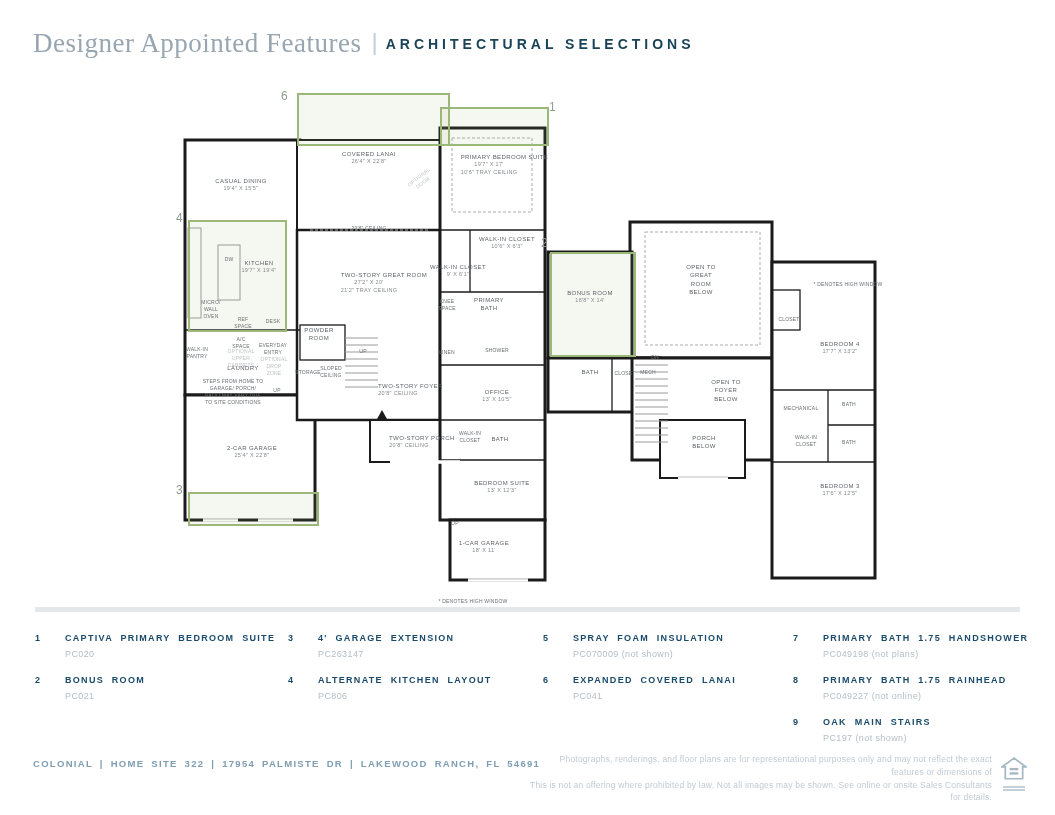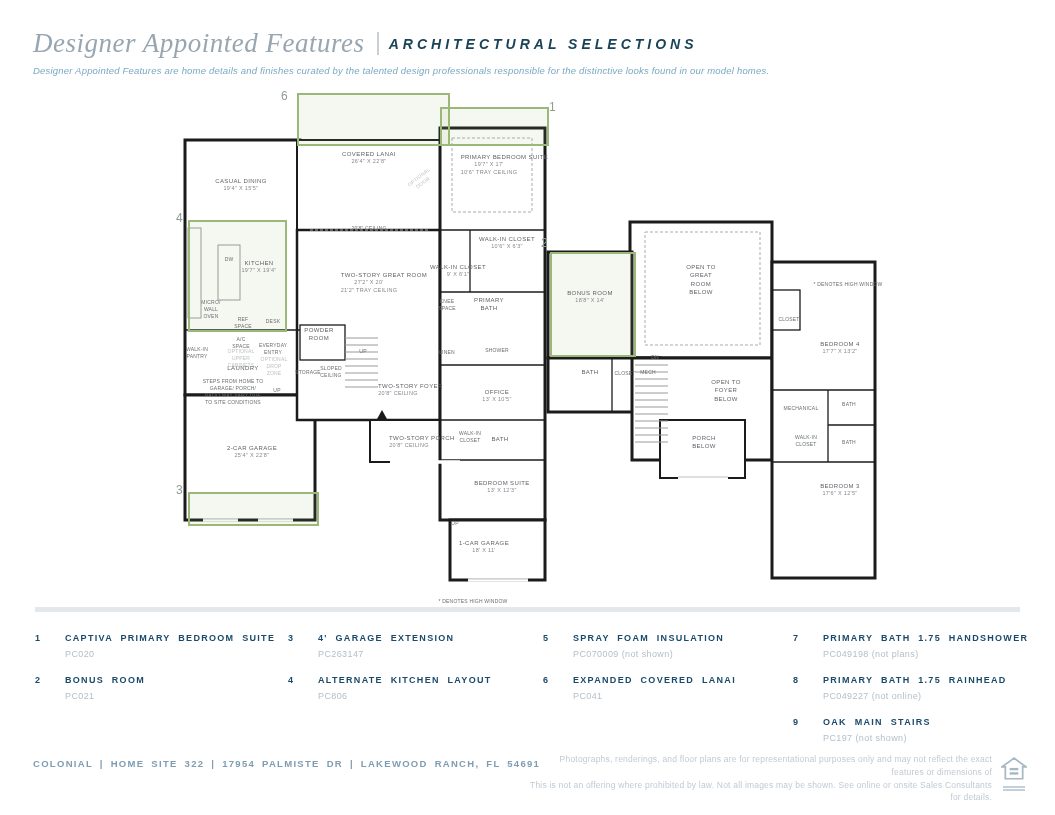--- a/index.html
+++ b/index.html
@@ -1,19 +1,19 @@
 <!DOCTYPE html>
 <html><head>
 <meta charset="utf-8">
 <style>
   html,body{margin:0;padding:0;background:#ffffff;}
   .page{position:relative;width:1055px;height:815px;background:#fff;overflow:hidden;
         font-family:"Liberation Sans",sans-serif;}
   
-  .header{position:absolute;left:33px;top:28px;font-style:italic;}
+  .header{position:absolute;left:33px;top:28px;}
   .title{font-family:"Liberation Serif",serif;font-size:27px;color:#98A6B1;letter-spacing:.5px;}
   .pipe{font-size:24px;color:#C6CED4;font-weight:300;margin:0 8px 0 10px;vertical-align:2px;}
   .subtitle{font-size:14px;color:#1B4357;letter-spacing:4px;font-weight:bold;vertical-align:3px;}
   .desc{margin-top:6px;font-size:9.5px;color:#79A9C4;letter-spacing:.2px;}
   
   .plansvg{position:absolute;}
   .lbl{position:absolute;transform:translate(-50%,-50%);text-align:center;color:#5f6368;
        font-size:6px;letter-spacing:.4px;line-height:1.4;white-space:nowrap;}
   .lbl .dim{font-size:5.5px;color:#85898d;letter-spacing:.3px;font-weight:normal;}
   .lbl.wrap{white-space:normal;width:34px;}
@@ -39,21 +39,20 @@
   .eho{position:absolute;left:1000px;top:757px;width:28px;text-align:center;}
   .eho .bars{height:2px;background:#C3D0D9;margin:1px 3px;}
 </style>
 </head>
 <body>
 
 <div class="page">
 
   <div class="header">
     <span class="title">Designer Appointed Features</span><span class="pipe">|</span><span class="subtitle">ARCHITECTURAL SELECTIONS</span>
-    <div class="desc">Designer Appointed Features are home details and finishes curated by the talented design professionals responsible for the distinctive looks found in our model homes.</div>
   </div>
 
   <svg class="plansvg" style="left:178px;top:88px" width="384" height="520" viewBox="0 0 384 520">
     <g fill="#ffffff" stroke="#1b1b1b">
       <rect x="7" y="52" width="115" height="255" stroke-width="3"></rect>
       <rect x="7" y="307" width="130" height="125" stroke-width="3"></rect>
       <rect x="119" y="52" width="143" height="90" stroke-width="2"></rect>
       <rect x="119" y="142" width="143" height="190" stroke-width="2.5"></rect>
       <rect x="192" y="332" width="110" height="42" stroke-width="2"></rect>
       <rect x="262" y="40" width="105" height="392" stroke-width="3"></rect>

